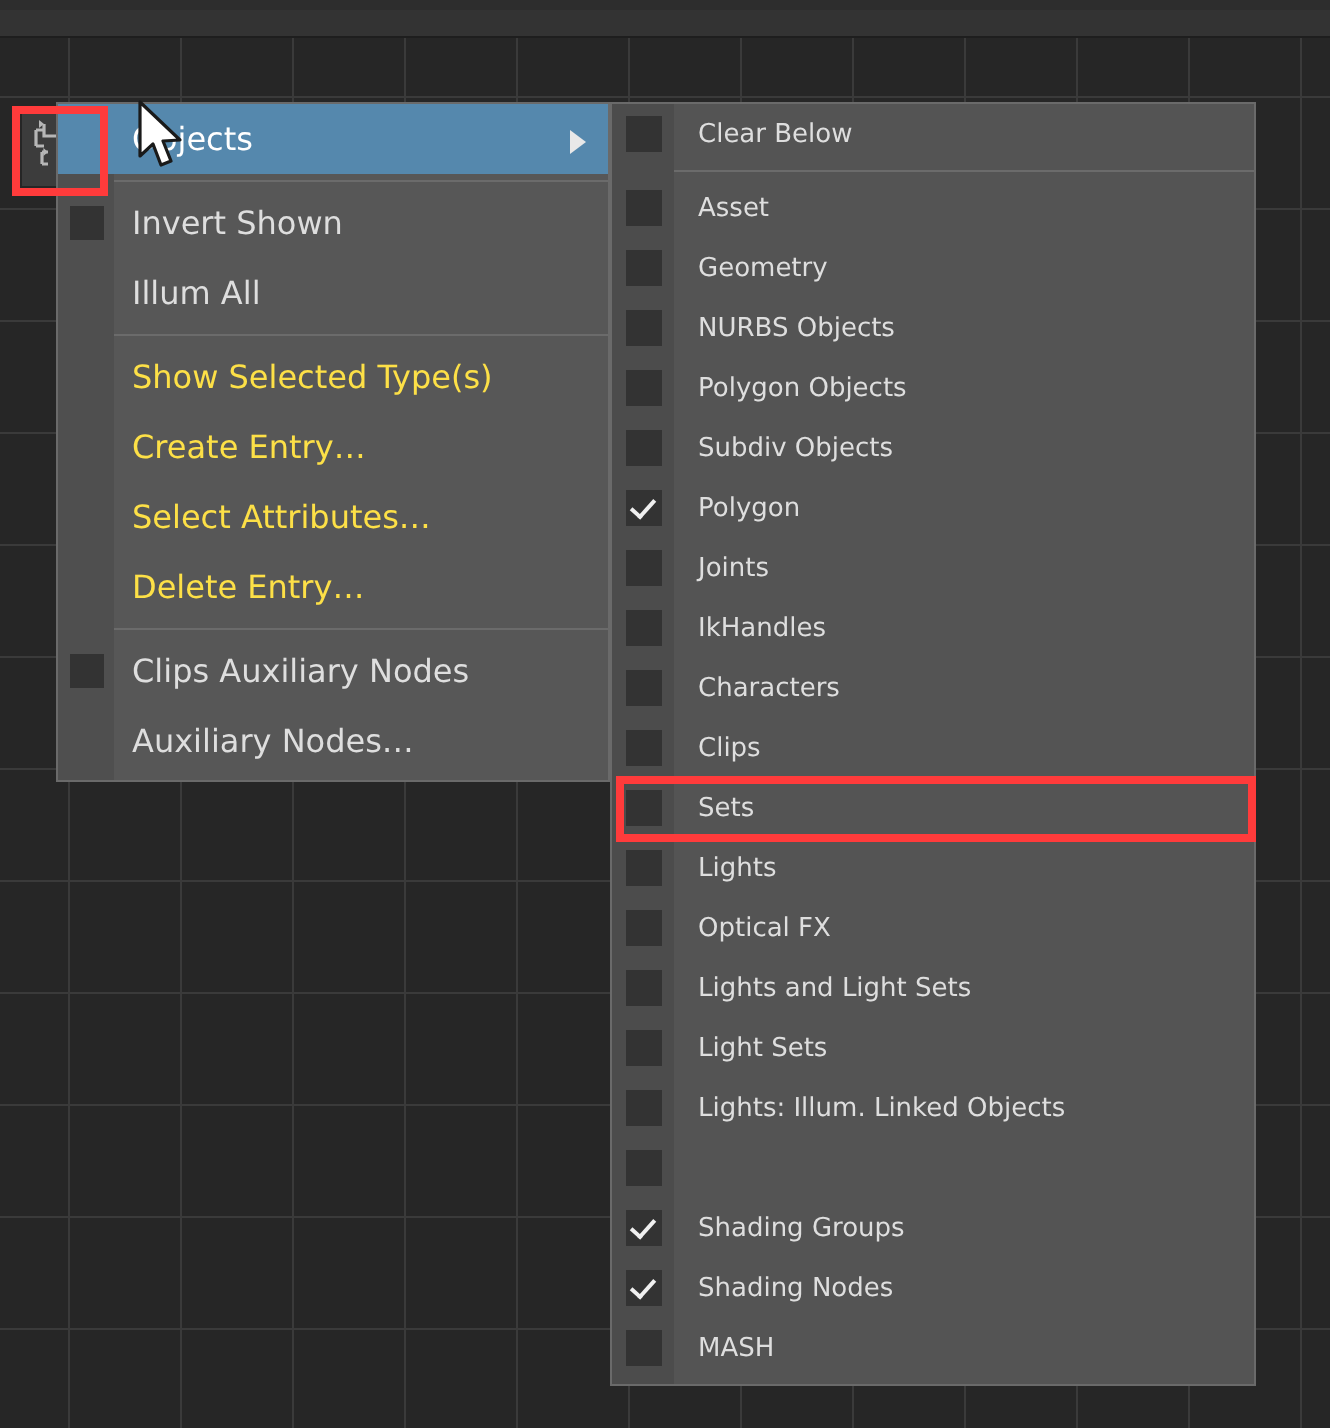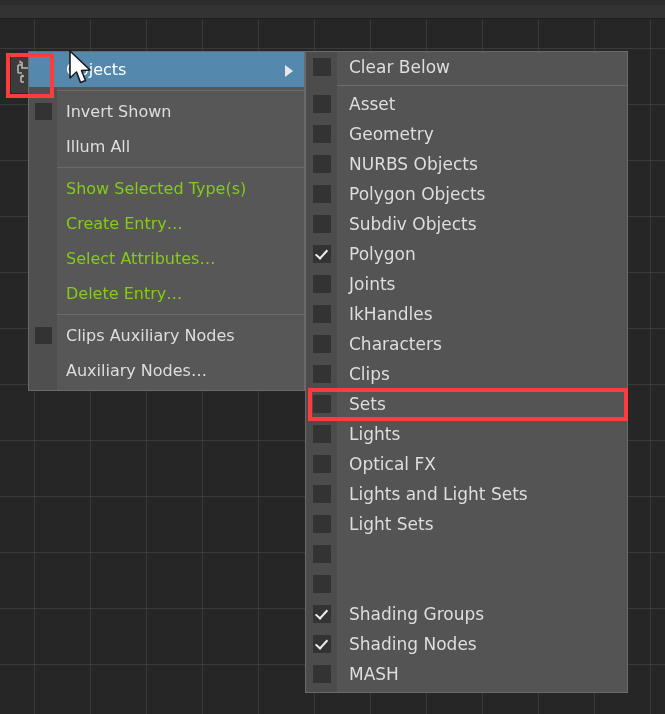--- a/index.html
+++ b/index.html
@@ -143,21 +143,21 @@
     width: 17px;
     height: 17px;
     background: #333333;
   }
   .mi .cb .box.hidden { background: transparent; }
   .mi .lbl {
     padding-left: 9px;
     position: relative;
     z-index: 2;
   }
-  .mi.disabled .lbl { color: #84cc16; }
+  .mi.disabled .lbl { color: #fde047; }
   .mi.highlight {
     background: #5588ad;
   }
   .mi.highlight .lbl { color: #ffffff; }
   .mi .submenu-arrow {
     position: absolute;
     right: 11px;
     top: 13px;
     width: 0; height: 0;
     border-top: 6px solid transparent;
@@ -205,21 +205,21 @@
     content: "";
     position: absolute;
     left: 5px;
     top: 2px;
     width: 5px;
     height: 10px;
     border: solid #f0f0f0;
     border-width: 0 2.6px 2.6px 0;
     transform: rotate(42deg);
   }
-  #menu-secondary .mi .lbl { padding-left: 12px; font-size: 17px; text-align: right; }
+  #menu-secondary .mi .lbl { padding-left: 12px; font-size: 13px; text-align: right; }
   #menu-secondary .sep { margin-left: 31px; background: #6b6b6b; }
 
   
   #menu-secondary .mi.no-check .cb { background: transparent; }
 
   
   #sets-highlight {
     position: absolute;
     left: 308px;
     top: 388px;
@@ -430,20 +430,21 @@
       <div class="mi">
         <div class="cb">
           <div class="box"></div>
         </div>
         <div class="lbl">Light Sets</div>
       </div>
       <div class="mi">
         <div class="cb">
           <div class="box"></div>
         </div>
+        <div class="lbl">Lights: Illum. Linked Objects</div>
       </div>
       <div class="mi">
         <div class="cb">
           <div class="box"></div>
         </div>
       </div>
       <div class="mi">
         <div class="cb">
           <div class="box checked"></div>
         </div>

